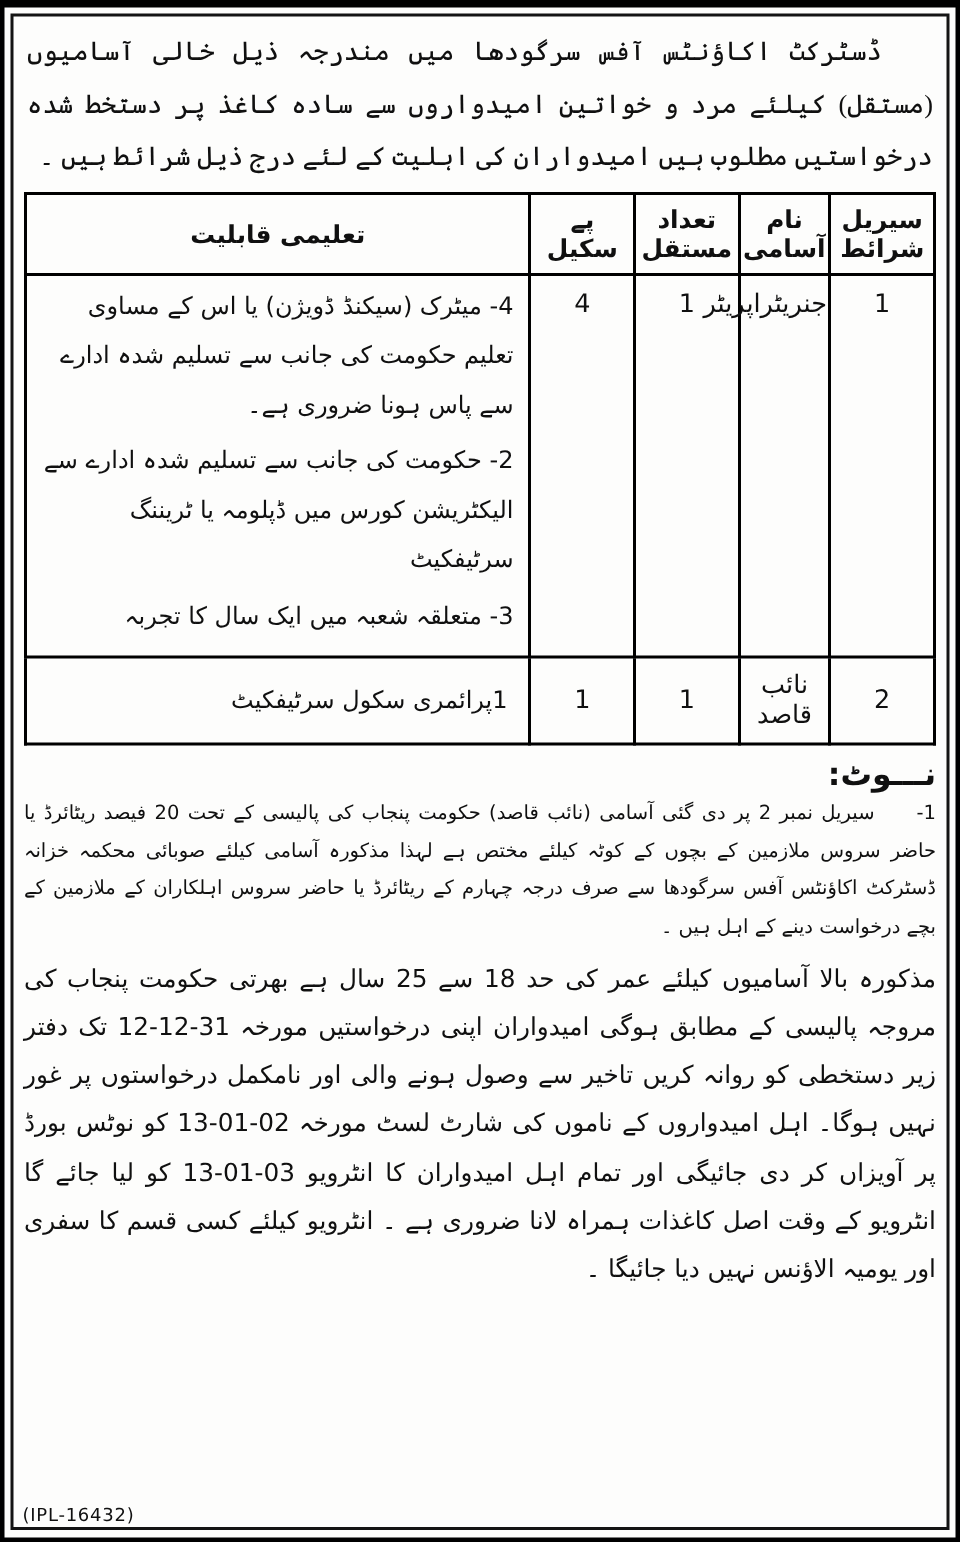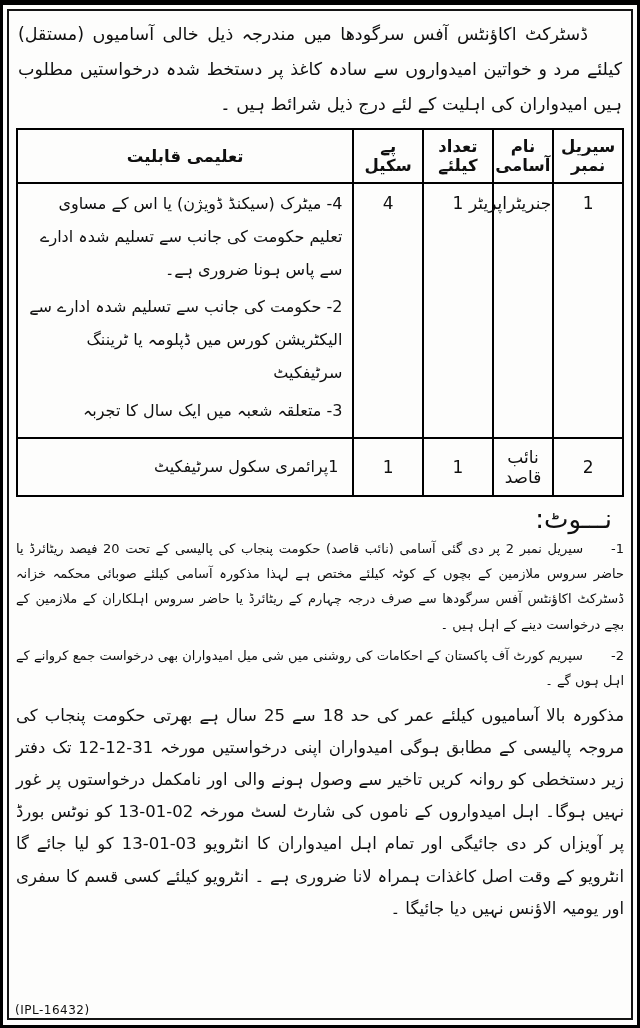--- a/index.html
+++ b/index.html
@@ -16,33 +16,33 @@
   
   .banner{background:#070707;height:78px;position:relative;margin:0 1px 2px 1px;}
   .banner-outline{
     position:absolute;inset:4px;border:2px solid #fff;
     display:flex;align-items:center;justify-content:center;
   }
   .banner-title{color:#fff;font-size:43px;font-weight:bold;letter-spacing:1px;white-space:nowrap;}
   
   .intro{
     font-size:17.5px;line-height:2.0;text-align:justify;
-    margin:4px 2px 6px 2px;text-indent:34px;
+    margin:4px 2px 6px 2px;text-indent:34px;font-family:Liberation Serif, serif;
   }
   
   table.vacancy{width:100%;border-collapse:collapse;table-layout:fixed;}
   table.vacancy th,table.vacancy td{border:2px solid #000;}
   table.vacancy th{font-size:16.5px;font-weight:bold;padding:7px 2px;text-align:center;}
   td.cell-center{text-align:center;vertical-align:top;font-size:17px;padding-top:9px;}
   td.cell-center-mid{text-align:center;vertical-align:middle;font-size:17px;padding:8px 2px;}
   td.qual{vertical-align:top;text-align:right;font-size:16px;line-height:2.05;padding:4px 10px 4px 6px;}
   td.qual .item{margin:0 0 5px 0;}
   td.qual-single{text-align:right;font-size:16px;padding:8px 14px;vertical-align:middle;}
   
-  .note-head{font-size:26px;font-weight:normal;margin:7px 12px 2px 0;}
+  .note-head{font-size:21px;font-weight:bold;margin:7px 0 2px 0;}
   .note{font-size:13px;line-height:1.95;text-align:justify;margin:2px 0 6px 0;}
   .note .num{display:inline-block;margin-left:28px;}
   .terms{font-size:16.5px;line-height:1.95;text-align:justify;margin:4px 0 4px 0;}
   .ipl{
     position:absolute;left:10px;bottom:8px;direction:ltr;
     font-size:12px;letter-spacing:.5px;background:#fdfdfc;padding:0 2px;
   }
 </style>
 </head>
 <body>
@@ -56,23 +56,23 @@
     <table class="vacancy">
       <colgroup>
         <col style="width:11.5%">
         <col style="width:10%">
         <col style="width:11.5%">
         <col style="width:11.5%">
         <col style="width:55.5%">
       </colgroup>
       <thead>
         <tr>
-          <th>سیریل نمبر</th>
+          <th>سیریل شرائط</th>
           <th>نام آسامی</th>
-          <th>تعداد کیلئے</th>
+          <th>تعداد مستقل</th>
           <th>پے سکیل</th>
           <th>تعلیمی قابلیت</th>
         </tr>
       </thead>
       <tbody>
         <tr>
           <td class="cell-center">1</td>
           <td class="cell-center">جنریٹراپریٹر</td>
           <td class="cell-center">1</td>
           <td class="cell-center">4</td>
@@ -89,20 +89,19 @@
           <td class="cell-center-mid">1</td>
           <td class="qual-single">1پرائمری سکول سرٹیفکیٹ</td>
         </tr>
       </tbody>
     </table>
 
     <div class="note-head">نـــوٹ:</div>
 
     <p class="note"><span class="num">1-</span><span>سیریل نمبر 2 پر دی گئی آسامی (نائب قاصد) حکومت پنجاب کی پالیسی کے تحت 20 فیصد ریٹائرڈ یا حاضر سروس ملازمین کے بچوں کے کوٹہ کیلئے مختص ہے لہذا مذکورہ آسامی کیلئے صوبائی محکمہ خزانہ ڈسٹرکٹ اکاؤنٹس آفس سرگودھا سے صرف درجہ چہارم کے ریٹائرڈ یا حاضر سروس اہلکاران کے ملازمین کے بچے درخواست دینے کے اہل ہیں ۔</span></p>
 
-    <p class="note"><span class="num">2-</span><span>سپریم کورٹ آف پاکستان کے احکامات کی روشنی میں شی میل امیدواران بھی درخواست جمع کروانے کے اہل ہوں گے ۔</span></p>
 
     <p class="terms">مذکورہ بالا آسامیوں کیلئے عمر کی حد 18 سے 25 سال ہے بھرتی حکومت پنجاب کی مروجہ پالیسی کے مطابق ہوگی امیدواران اپنی درخواستیں مورخہ 31-12-12 تک دفتر زیر دستخطی کو روانہ کریں تاخیر سے وصول ہونے والی اور نامکمل درخواستوں پر غور نہیں ہوگا۔ اہل امیدواروں کے ناموں کی شارٹ لسٹ مورخہ 02-01-13 کو نوٹس بورڈ پر آویزاں کر دی جائیگی اور تمام اہل امیدواران کا انٹرویو 03-01-13 کو لیا جائے گا انٹرویو کے وقت اصل کاغذات ہمراہ لانا ضروری ہے ۔ انٹرویو کیلئے کسی قسم کا سفری اور یومیہ الاؤنس نہیں دیا جائیگا ۔</p>
 
   </div>
 
   <div class="ipl">(IPL-16432)</div>
 </div>
 
 </body></html>

